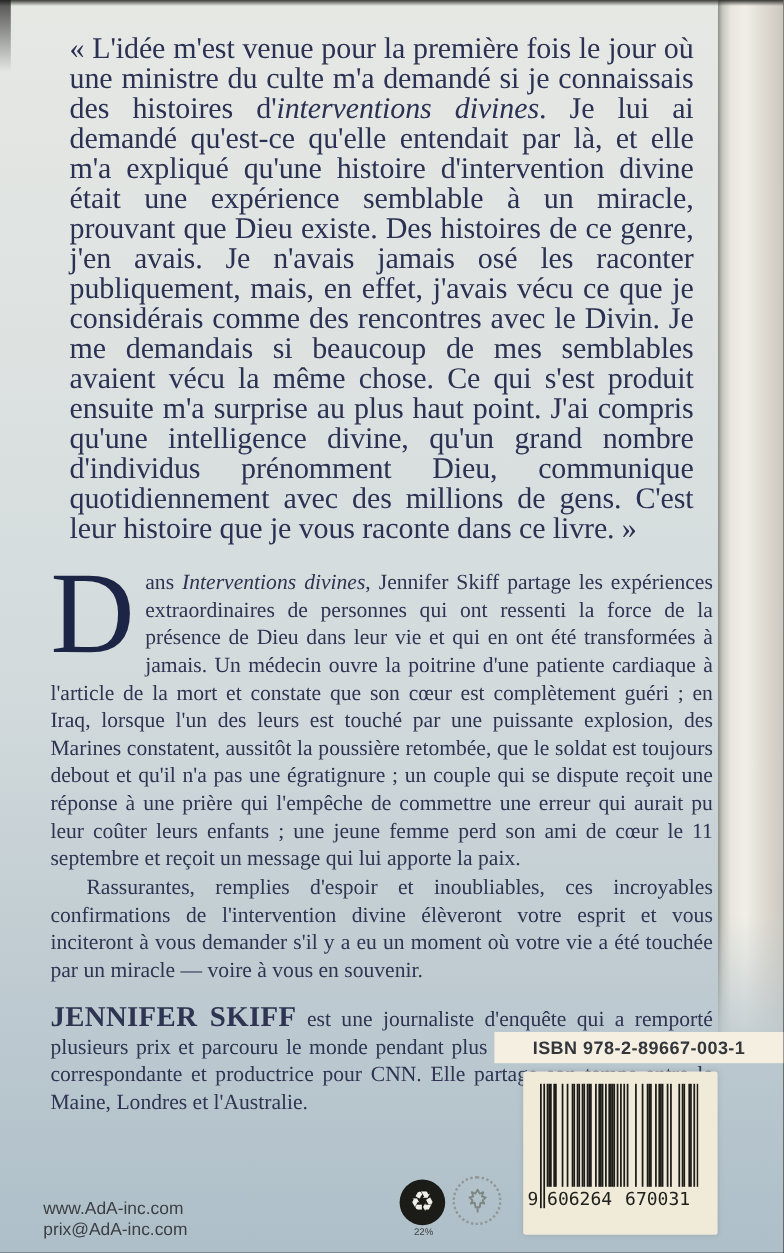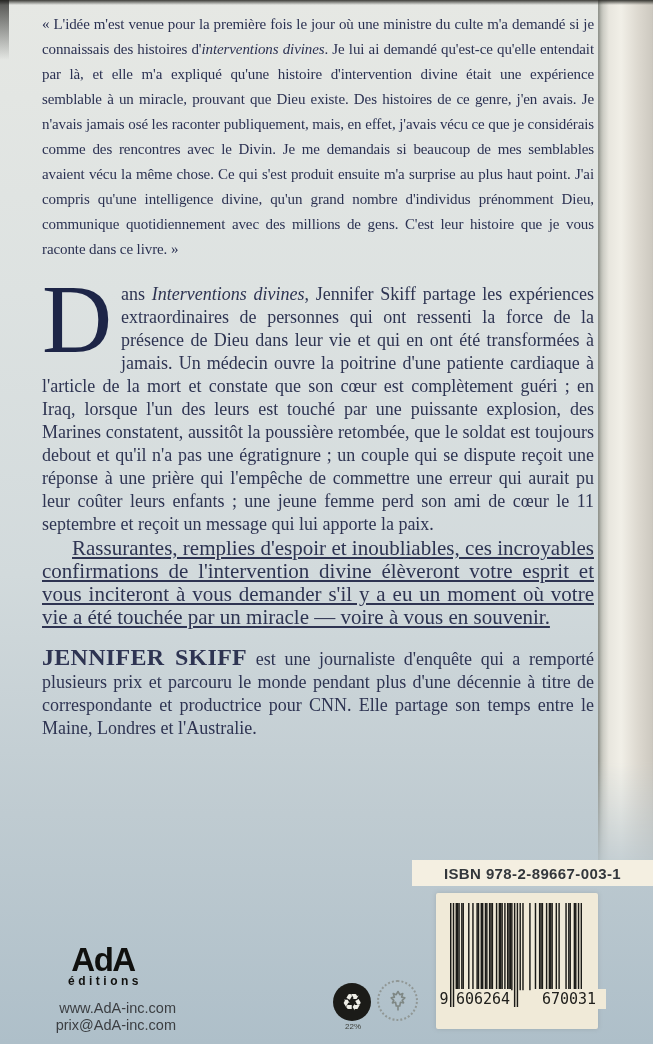--- a/index.html
+++ b/index.html
@@ -29,42 +29,42 @@
     -webkit-mask-image:linear-gradient(180deg,#000 86%,transparent 100%);
             mask-image:linear-gradient(180deg,#000 86%,transparent 100%);
     box-shadow:inset 2px 0 3px rgba(90,95,90,.45);
   }
   
   .content{
     position:absolute;top:12px;left:42px;width:552px;z-index:2;
     color:#2b3152;
   }
   .quote{
-    margin:0;
-    font-size:15px;line-height:25px;text-align:justify;
+    margin:16px;
+    font-size:25px;line-height:25px;text-align:justify;
     letter-spacing:-0.1px;
   }
   .attribution{
     margin:9px 0 0 0;text-align:center;
     font-size:16px;letter-spacing:.6px;color:#2b3152;
   }
   .sc{font-variant:small-caps;}
   .synopsis{margin-top:21px;}
   .syn1{
     margin:0;font-size:18px;line-height:23px;text-align:justify;color:#2e3452;
   }
   .dropcap{
     float:left;
     font-size:97px;line-height:70px;height:70px;
     padding:2px 9px 0 0;
     color:#1d2547;
   }
   .syn2{
     margin:1px 0 0 0;text-indent:30px;
-    font-size:21px;line-height:23px;text-align:justify;color:#2e3452;text-decoration:underline;
+    font-size:18px;line-height:23px;text-align:justify;color:#2e3452;
   }
   .bio{
     margin:17px 0 0 0;
     font-size:18px;line-height:23px;text-align:justify;color:#2e3452;
   }
   .bio b{font-size:24px;letter-spacing:.3px;}
   .website{
     position:absolute;top:844px;left:105px;width:305px;z-index:2;
     text-align:center;font-size:16.5px;font-weight:600;letter-spacing:.8px;
     color:#2b3152;
@@ -84,34 +84,34 @@
   }
   .barcode-box svg{position:absolute;top:10px;left:14px;width:132px;height:104px;}
   .barcode-box svg rect{fill:#1b1b18;}
   .bdigit{
     position:absolute;top:96px;height:20px;z-index:4;
     font-family:"DejaVu Sans Mono",monospace;font-size:15px;line-height:20px;
     color:#20201d;background:#f0ead8;text-align:center;
   }
   .bd-left9{left:2px;width:12px;}
   .bd-group1{left:19px;width:56px;}
-  .bd-group2{left:96px;width:74px;}
+  .bd-group2{left:75px;width:74px;}
   
   .pub-logo{
     position:absolute;top:944px;left:68px;width:70px;z-index:2;text-align:center;
     font-family:"Liberation Sans",sans-serif;color:#10100e;
   }
   .logo-main{
     display:block;font-size:33px;font-weight:900;letter-spacing:-1.5px;line-height:32px;
   }
   .logo-sub{
     display:block;font-size:12px;font-weight:600;letter-spacing:3.5px;margin-top:-2px;
   }
   .pub-url,.pub-mail{
-    position:absolute;left:36px;width:140px;z-index:2;text-align:right;
+    position:absolute;left:36px;width:140px;z-index:2;text-align:left;
     font-family:"Liberation Sans",sans-serif;font-size:14.5px;color:#3b3e42;
   }
   .pub-url{top:1000px;}
   .pub-mail{top:1017px;}
   
   .recycle{
     position:absolute;top:983px;left:333px;width:40px;z-index:2;text-align:center;
   }
   .recycle-circle{
     display:block;width:38px;height:38px;border-radius:50%;
@@ -210,24 +210,20 @@
         <rect x="89" y="0" width="1.04" height="26"></rect>
         <rect x="90" y="0" width="1.04" height="26"></rect>
         <rect x="92" y="0" width="1.04" height="31"></rect>
         <rect x="94" y="0" width="1.04" height="31"></rect>
       </svg>
     <span class="bdigit bd-left9">9</span>
     <span class="bdigit bd-group1">606264</span>
     <span class="bdigit bd-group2">670031</span>
   </div>
 
-  <div class="pub-logo">
-    <span class="logo-main">AdA</span>
-    <span class="logo-sub">éditions</span>
-  </div>
   <div class="pub-url">www.AdA-inc.com</div>
   <div class="pub-mail">prix@AdA-inc.com</div>
 
   <div class="recycle">
     <span class="recycle-circle">♻</span>
     <span class="recycle-label">22%</span>
   </div>
 
   <div class="maple">
     <svg viewBox="0 0 24 24">

